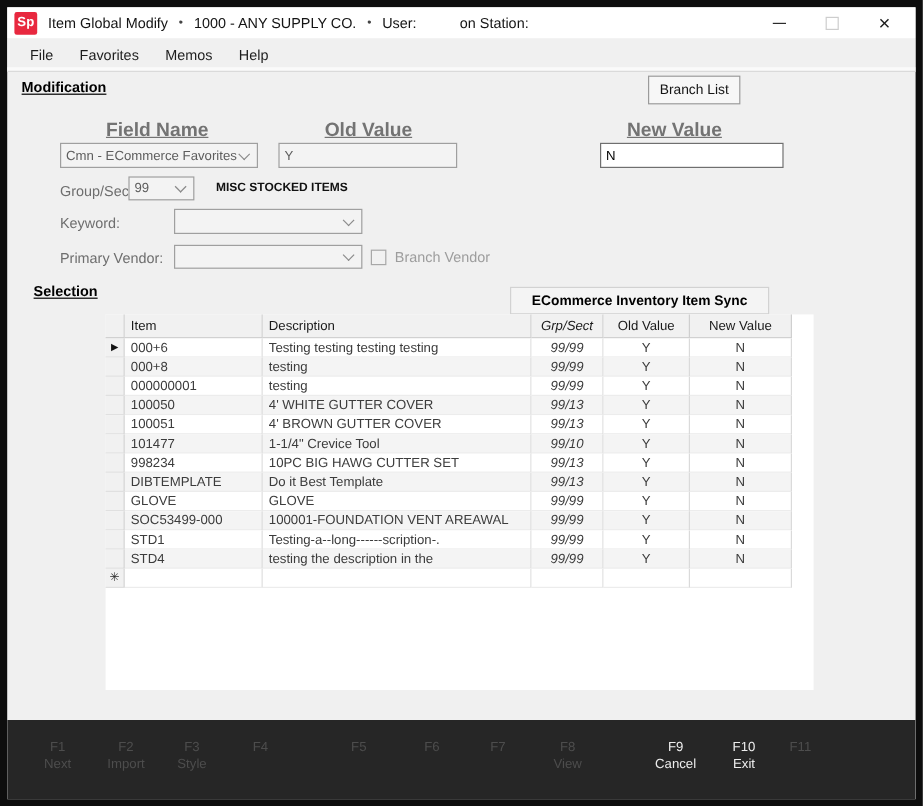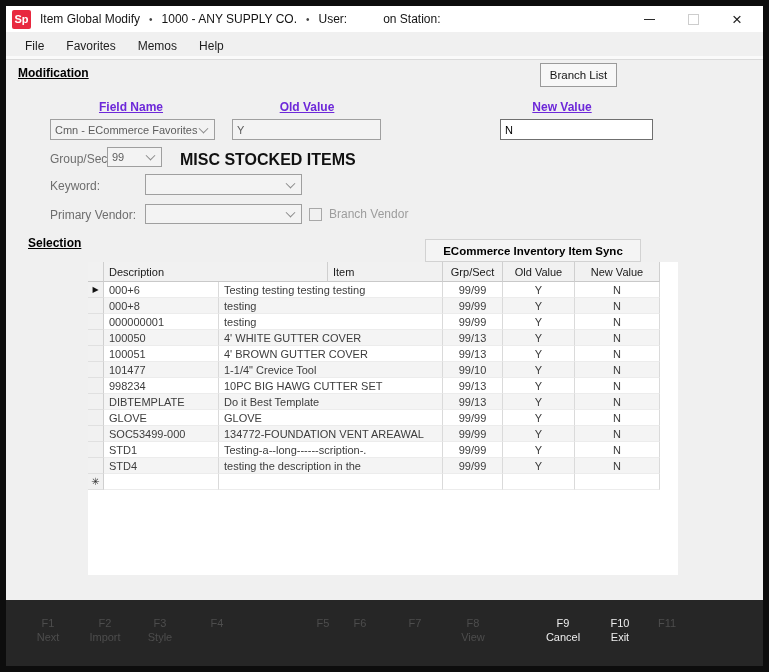--- a/index.html
+++ b/index.html
@@ -24,21 +24,21 @@
   .menubar{position:absolute;left:0;top:26px;width:100%;height:28px;background:#f0f0f0;
     border-bottom:1px solid #dadada;box-shadow:inset 0 -3px 0 #fafafa;
     display:flex;align-items:center;padding-left:8px;box-sizing:border-box;}
   .menu-item{font-size:12px;color:#1d1d1d;padding:0 11px;}
 
   
   .abs{position:absolute;box-sizing:border-box;}
   .section-label{font-size:12px;font-weight:bold;color:#000;text-decoration:underline;white-space:nowrap;}
   .btn{background:#f7f7f7;border:1px solid #9a9a9a;font-size:11.5px;color:#151515;
     display:flex;align-items:center;justify-content:center;}
-  .colhdr{font-size:12px;font-weight:bold;color:#6d28d9;text-decoration:underline;text-align:center;white-space:nowrap;}
+  .colhdr{font-size:16px;font-weight:bold;color:#737373;text-decoration:underline;text-align:center;white-space:nowrap;}
   .flabel{font-size:12px;color:#6e6e6e;white-space:nowrap;}
   .combo,.tbox{background:#f3f3f3;border:1px solid #9f9f9f;font-size:11px;color:#5d5d5d;
     display:flex;align-items:center;padding-left:4px;position:absolute;box-sizing:border-box;white-space:nowrap;overflow:hidden;}
   .tbox.enabled{background:#ffffff;border-color:#6f6f6f;color:#000;}
   .chev{position:absolute;right:7px;top:50%;width:6px;height:6px;border-right:1.5px solid #8a8a8a;
     border-bottom:1.5px solid #8a8a8a;transform:translateY(-70%) rotate(45deg);}
   .cb{display:flex;align-items:center;}
   .cbbox{width:13px;height:13px;border:1px solid #a8a8a8;background:#f1f1f1;box-sizing:border-box;}
   .cblabel{font-size:12px;color:#9d9d9d;margin-left:7px;white-space:nowrap;}
   .synchdr{background:#f4f4f4;border:1px solid #d2d2d2;font-size:11.5px;font-weight:bold;color:#000;
@@ -49,21 +49,21 @@
   .gheader,.grow{display:flex;}
   .gheader{height:20px;}
   .grow{height:16px;}
   .ghcell{box-sizing:border-box;background:#f1f1f1;border-right:1px solid #cfcfcf;border-bottom:1px solid #c9c9c9;
     font-size:11px;color:#1a1a1a;display:flex;align-items:center;padding:0 5px;white-space:nowrap;overflow:hidden;}
   .gsel{box-sizing:border-box;background:#f1f1f1;border-right:1px solid #cfcfcf;border-bottom:1px solid #e0e0e0;
     display:flex;align-items:center;justify-content:center;flex:0 0 auto;}
   .gcell{box-sizing:border-box;border-right:1px solid #dadada;border-bottom:1px solid #ececec;background:#fff;
     font-size:11px;color:#3c3c3c;display:flex;align-items:center;padding:0 5px;white-space:nowrap;overflow:hidden;flex:0 0 auto;}
   .alt .gcell{background:#f4f4f4;}
-  .w0{width:16px;}.w1{width:115px;}.w2{width:224px;}.w3{width:60px;}.w4{width:72px;}.w5{width:85px;}
+  .w0{width:16px;}.w1{width:115px;}.w2{width:224px;}.w3{width:60px;font-style:italic;}.w4{width:72px;}.w5{width:85px;}
   .cc{justify-content:center;padding:0;}
   .cur{font-size:8px;color:#111;line-height:1;}
   .newglyph{font-size:10px;color:#2e2e2e;line-height:1;}
 
   
   .fnbar{position:absolute;left:0;top:594px;width:100%;height:66px;}
   .fkey{position:absolute;top:16px;transform:translateX(-50%);text-align:center;font-size:11px;line-height:14px;white-space:nowrap;}
   .fkey span{display:block;}
   .fkey.disabled{color:#4d4d4d;}
   .fkey.enabled{color:#ededed;}
@@ -120,21 +120,21 @@
     </div>
     <div class="tbox enabled" style="left:494px;top:113px;width:153px;height:21px;">
       <span>N</span>
     </div>
 
     <div class="abs flabel" style="left:44px;top:146px;">Group/Section:</div>
     <div class="combo" style="left:101px;top:141px;width:55px;height:20px;">
       <span>99</span>
       <span class="chev"></span>
     </div>
-    <div class="abs" style="left:174px;top:145px;font-size:16px;font-weight:bold;color:#111;">MISC STOCKED ITEMS</div>
+    <div class="abs" style="left:174px;top:145px;font-size:10px;font-weight:bold;color:#111;">MISC STOCKED ITEMS</div>
 
     <div class="abs flabel" style="left:44px;top:173px;">Keyword:</div>
     <div class="combo" style="left:139px;top:168px;width:157px;height:21px;">
       <span></span>
       <span class="chev"></span>
     </div>
 
     <div class="abs flabel" style="left:44px;top:202px;">Primary Vendor:</div>
     <div class="combo" style="left:139px;top:198px;width:157px;height:20px;">
       <span></span>
@@ -144,22 +144,22 @@
       <span class="cbbox"></span>
       <span class="cblabel">Branch Vendor</span>
     </div>
 
     <div class="abs section-label" style="left:22px;top:230px;">Selection</div>
     <div class="abs synchdr" style="left:419px;top:233px;width:216px;height:23px;">ECommerce Inventory Item Sync</div>
 
     <div class="tablewrap">
       <div class="gheader">
         <div class="ghcell w0"></div>
+        <div class="ghcell w1">Item</div>
         <div class="ghcell w2">Description</div>
-        <div class="ghcell w1">Item</div>
         <div class="ghcell w3 cc">Grp/Sect</div>
         <div class="ghcell w4 cc">Old Value</div>
         <div class="ghcell w5 cc">New Value</div>
       </div>
       <div>
           <div class="grow">
             <div class="gsel w0">
               <span class="cur">▶</span>
             </div>
             <div class="gcell w1">000+6</div>
@@ -228,21 +228,21 @@
             <div class="gsel w0"></div>
             <div class="gcell w1">GLOVE</div>
             <div class="gcell w2">GLOVE</div>
             <div class="gcell w3 cc">99/99</div>
             <div class="gcell w4 cc">Y</div>
             <div class="gcell w5 cc">N</div>
           </div>
           <div class="grow alt">
             <div class="gsel w0"></div>
             <div class="gcell w1">SOC53499-000</div>
-            <div class="gcell w2">134772-FOUNDATION VENT AREAWAL</div>
+            <div class="gcell w2">100001-FOUNDATION VENT AREAWAL</div>
             <div class="gcell w3 cc">99/99</div>
             <div class="gcell w4 cc">Y</div>
             <div class="gcell w5 cc">N</div>
           </div>
           <div class="grow">
             <div class="gsel w0"></div>
             <div class="gcell w1">STD1</div>
             <div class="gcell w2">Testing-a--long------scription-.</div>
             <div class="gcell w3 cc">99/99</div>
             <div class="gcell w4 cc">Y</div>
@@ -279,21 +279,21 @@
           <span>Import</span>
         </div>
         <div class="fkey disabled" style="left: 154px;">
           <span class="k">F3</span>
           <span>Style</span>
         </div>
         <div class="fkey disabled" style="left: 211px;">
           <span class="k">F4</span>
           <span></span>
         </div>
-        <div class="fkey disabled" style="left: 317px;">
+        <div class="fkey disabled" style="left: 293px;">
           <span class="k">F5</span>
           <span></span>
         </div>
         <div class="fkey disabled" style="left: 354px;">
           <span class="k">F6</span>
           <span></span>
         </div>
         <div class="fkey disabled" style="left: 409px;">
           <span class="k">F7</span>
           <span></span>

